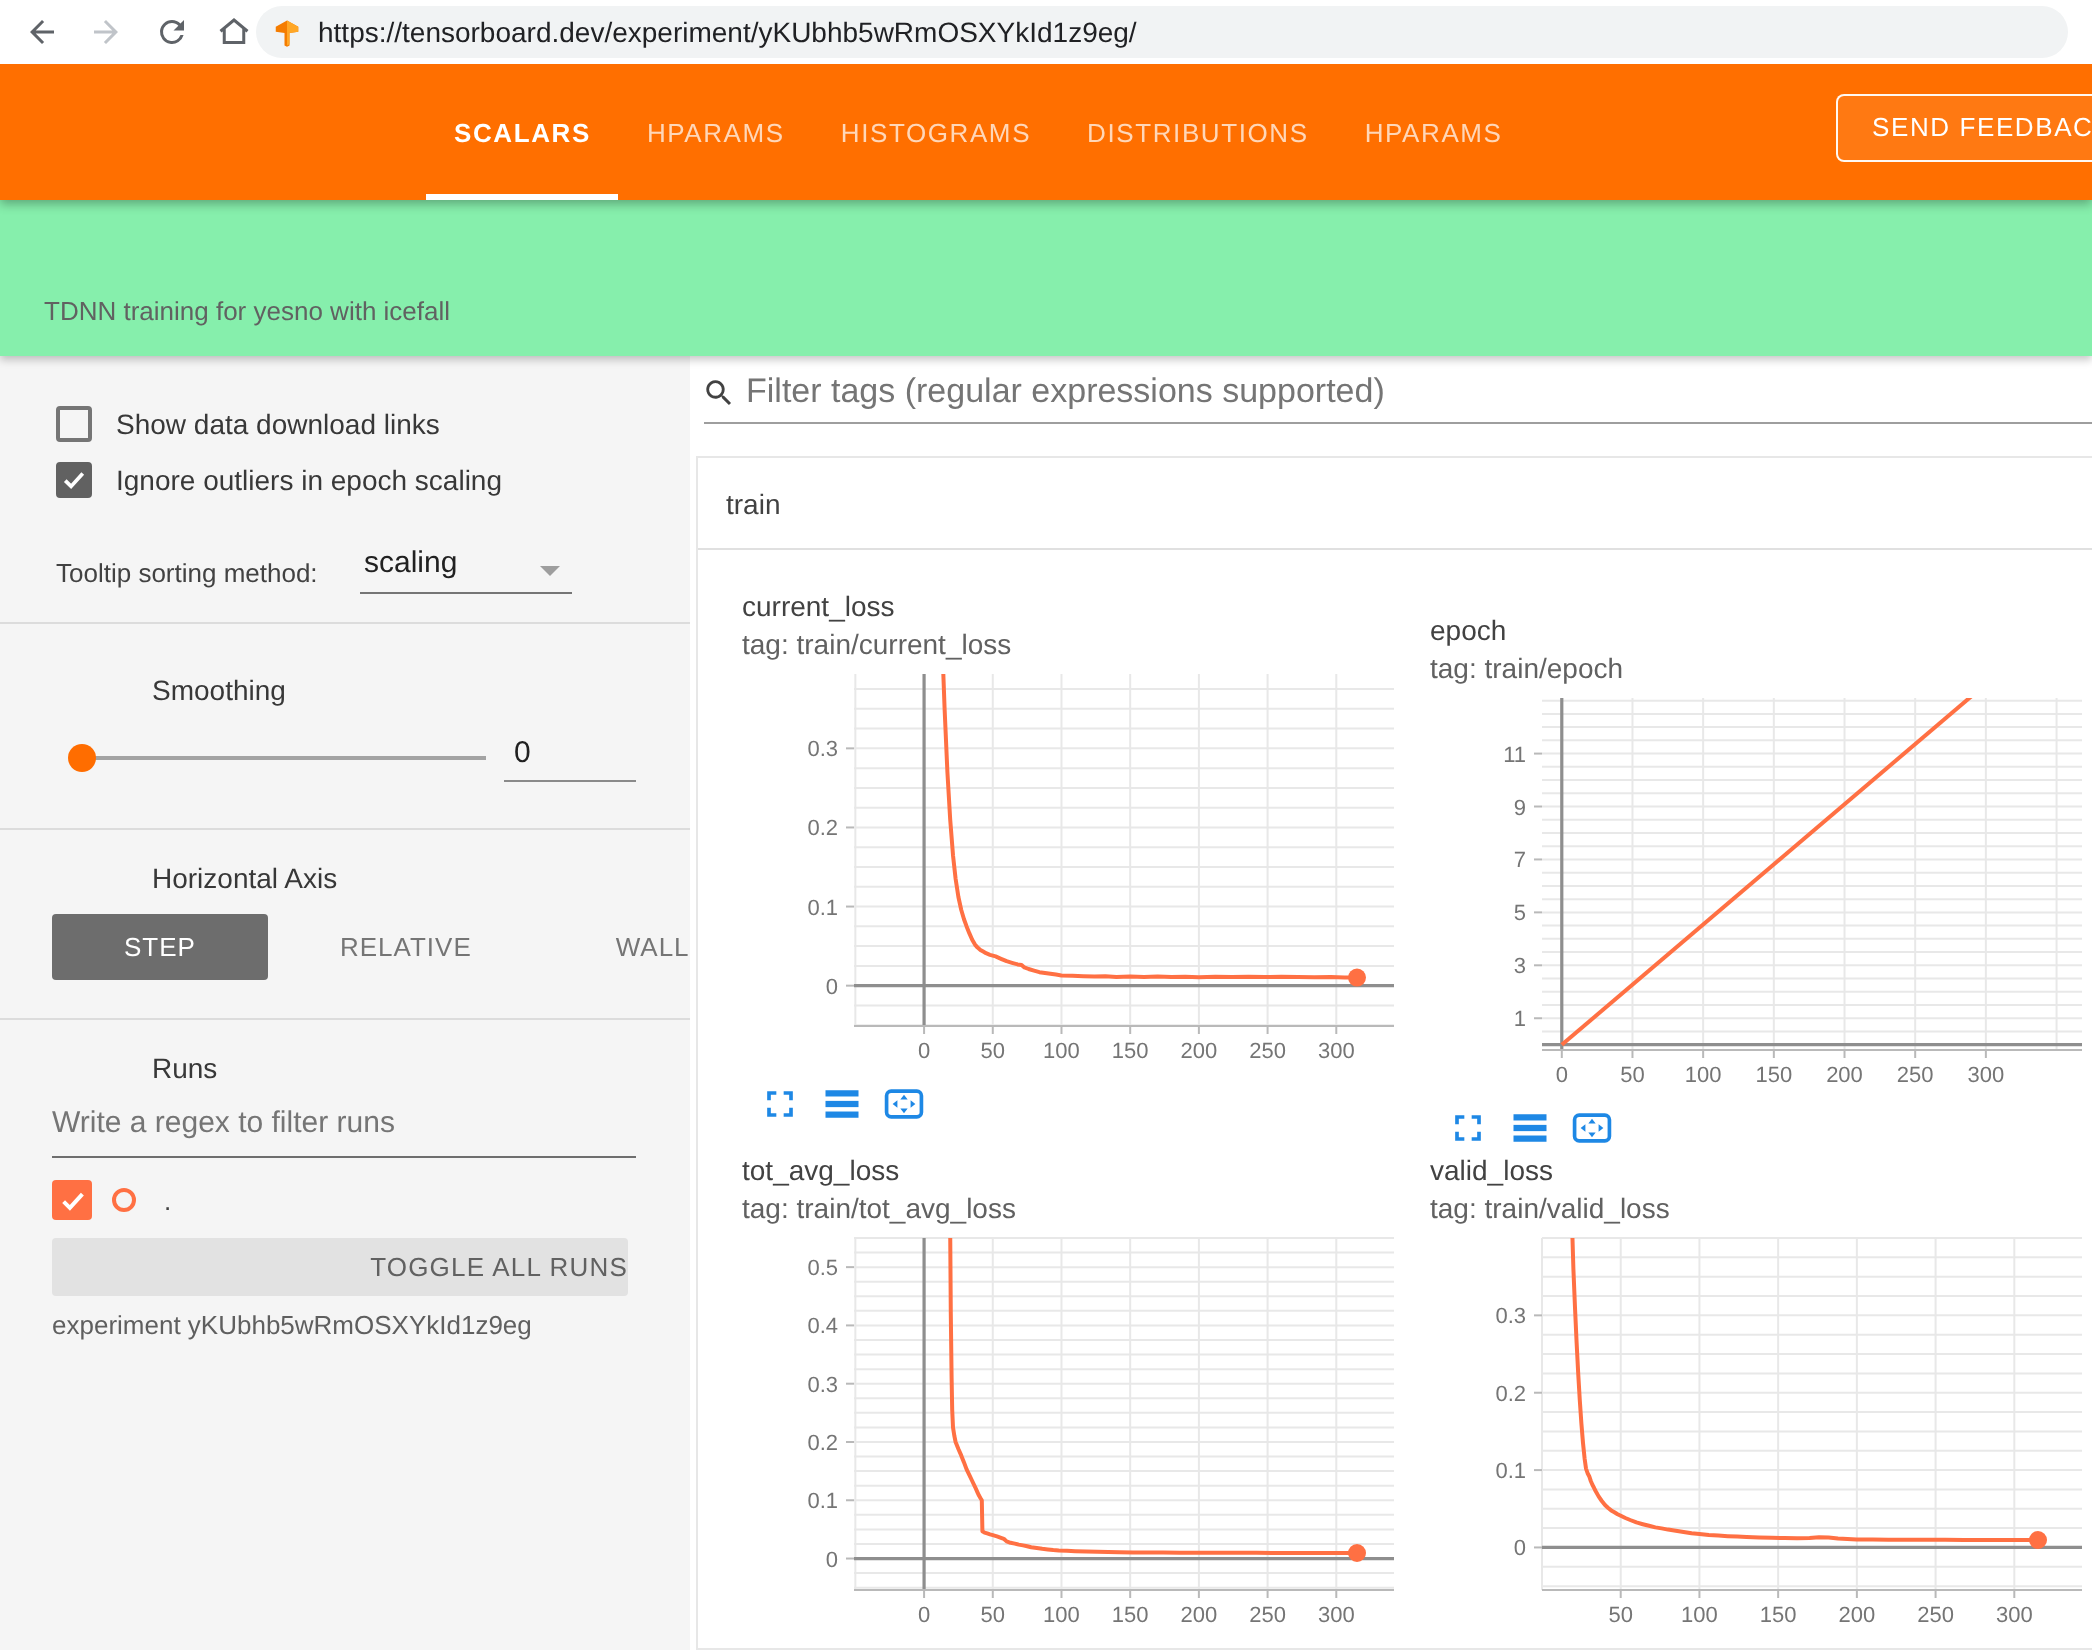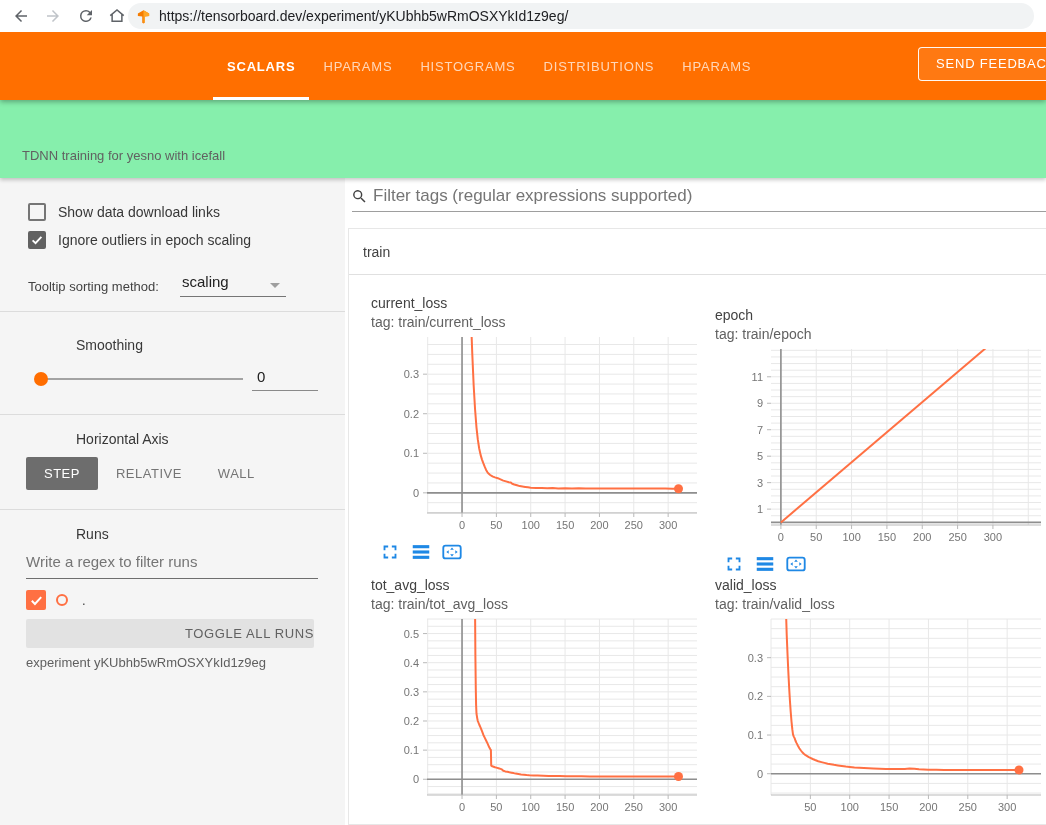--- a/index.html
+++ b/index.html
@@ -46,21 +46,21 @@
   #tooltip-value { position:absolute; left:182px; top:95px; font-size:15px; color:#212121; cursor:pointer; }
   #tooltip-underline { position:absolute; left:180px; top:118px; width:106px; height:1px; background:#757575; }
   #tooltip-arrow { position:absolute; left:270px; top:105px; width:0; height:0;
     border-left:5px solid transparent; border-right:5px solid transparent; border-top:5px solid #9e9e9e; cursor:pointer; }
   #slider-track { position:absolute; left:41px; top:200px; width:202px; height:2px; background:#a3a3a3; cursor:pointer; }
   #slider-thumb { position:absolute; left:34px; top:194px; width:14px; height:14px; border-radius:50%;
     background:#ff6d00; cursor:pointer; }
   #smoothing-value { position:absolute; left:257px; top:190px; font-size:15px; color:#212121; }
   #smoothing-underline { position:absolute; left:252px; top:212px; width:66px; height:1px; background:#8a8a8a; }
   #axis-btns { position:absolute; left:26px; top:279px; display:flex; align-items:center; }
-  .axis-btn { height:33px; padding:0 18px; font-size:13px; letter-spacing:.5px; color:#757575;
+  .axis-btn { height:33px; padding:0 36px; font-size:13px; letter-spacing:.5px; color:#757575;
     background:transparent; border:none; cursor:pointer;text-align:right; }
   .axis-btn.active { background:#6d6d6d; color:#fff; border-radius:2px; }
   #runs-filter { position:absolute; left:26px; top:375px; width:292px; border:none; outline:none;
     background:transparent; font-size:15px; color:#424242; font-family:inherit; }
   #runs-filter::placeholder { color:#757575; }
   #runs-filter-line { position:absolute; left:26px; top:400px; width:292px; height:1px; background:#6e6e6e; }
   #run-row { position:absolute; left:26px; top:412px; display:flex; align-items:center; }
   #run-checkbox { width:20px; height:20px; border-radius:2px; display:flex; align-items:center;
     justify-content:center; cursor:pointer; }
   #run-color-swatch { width:12px; height:12px; border-radius:50%; border:2px solid; margin-left:10px; }

